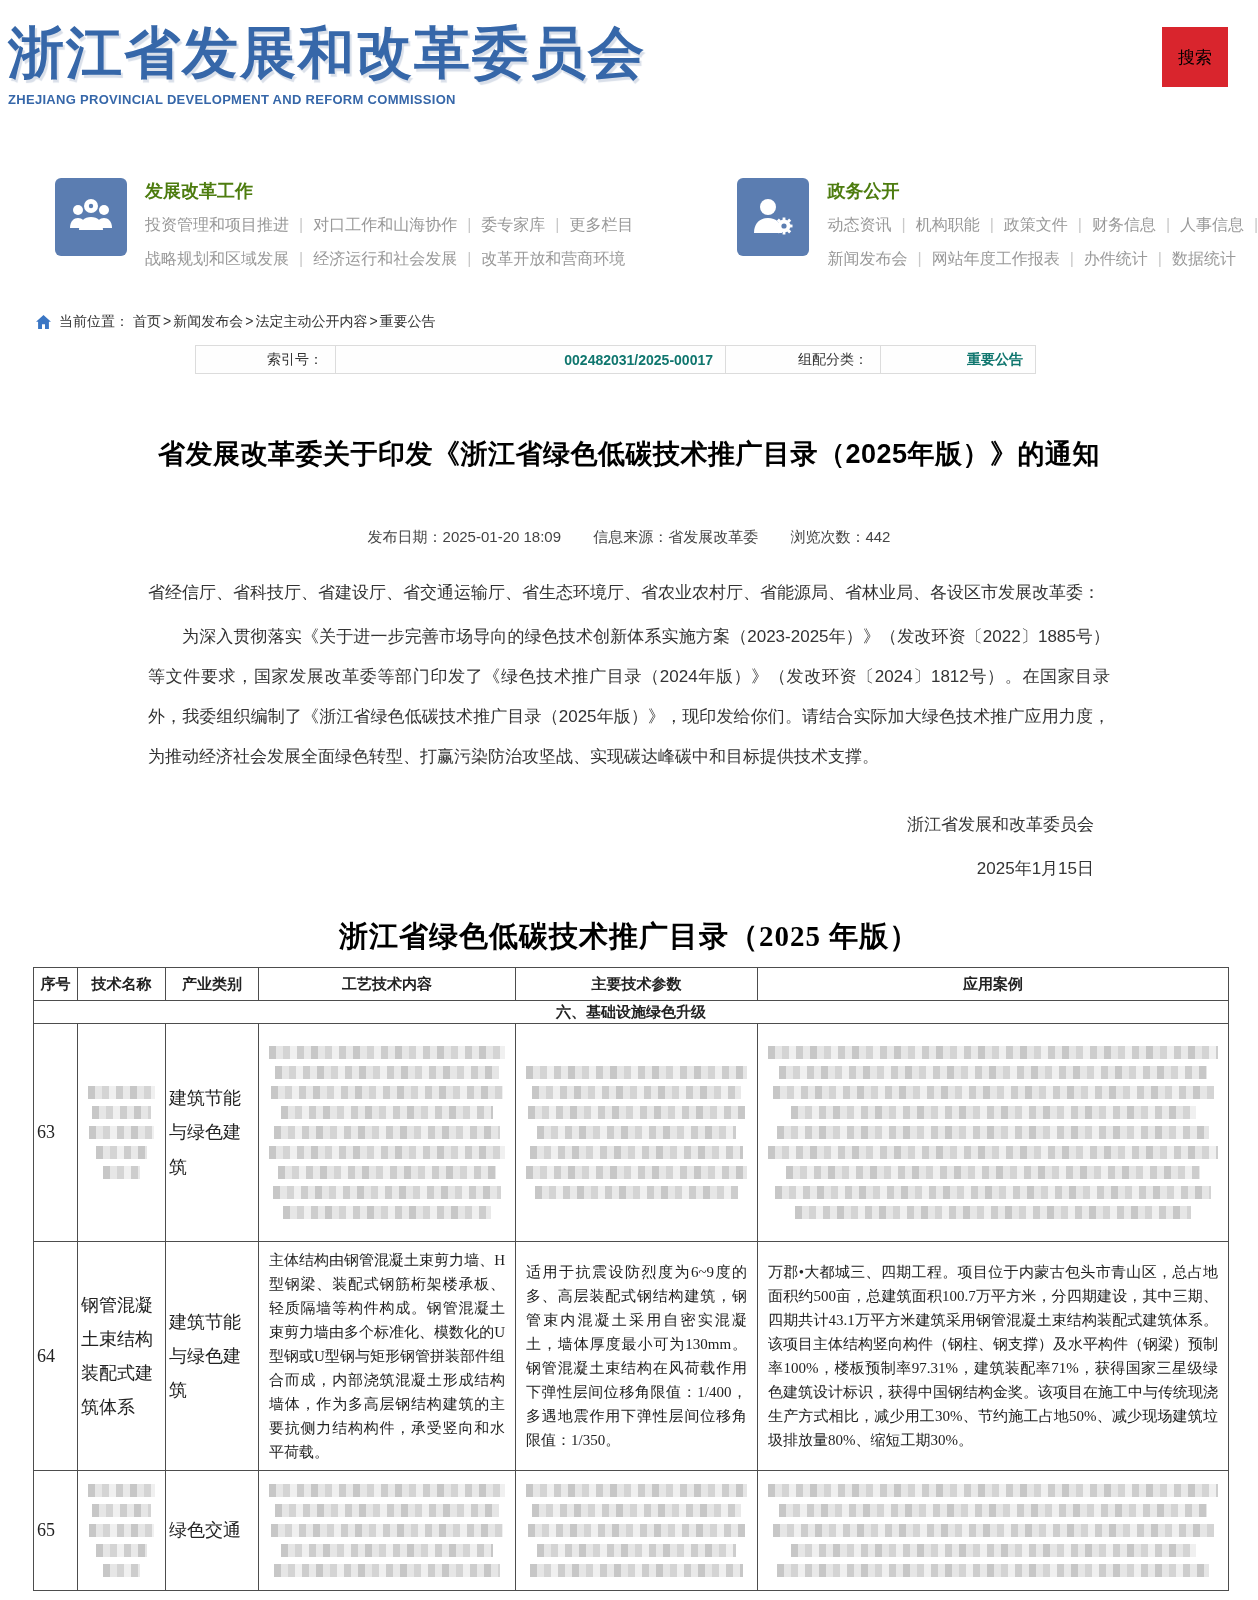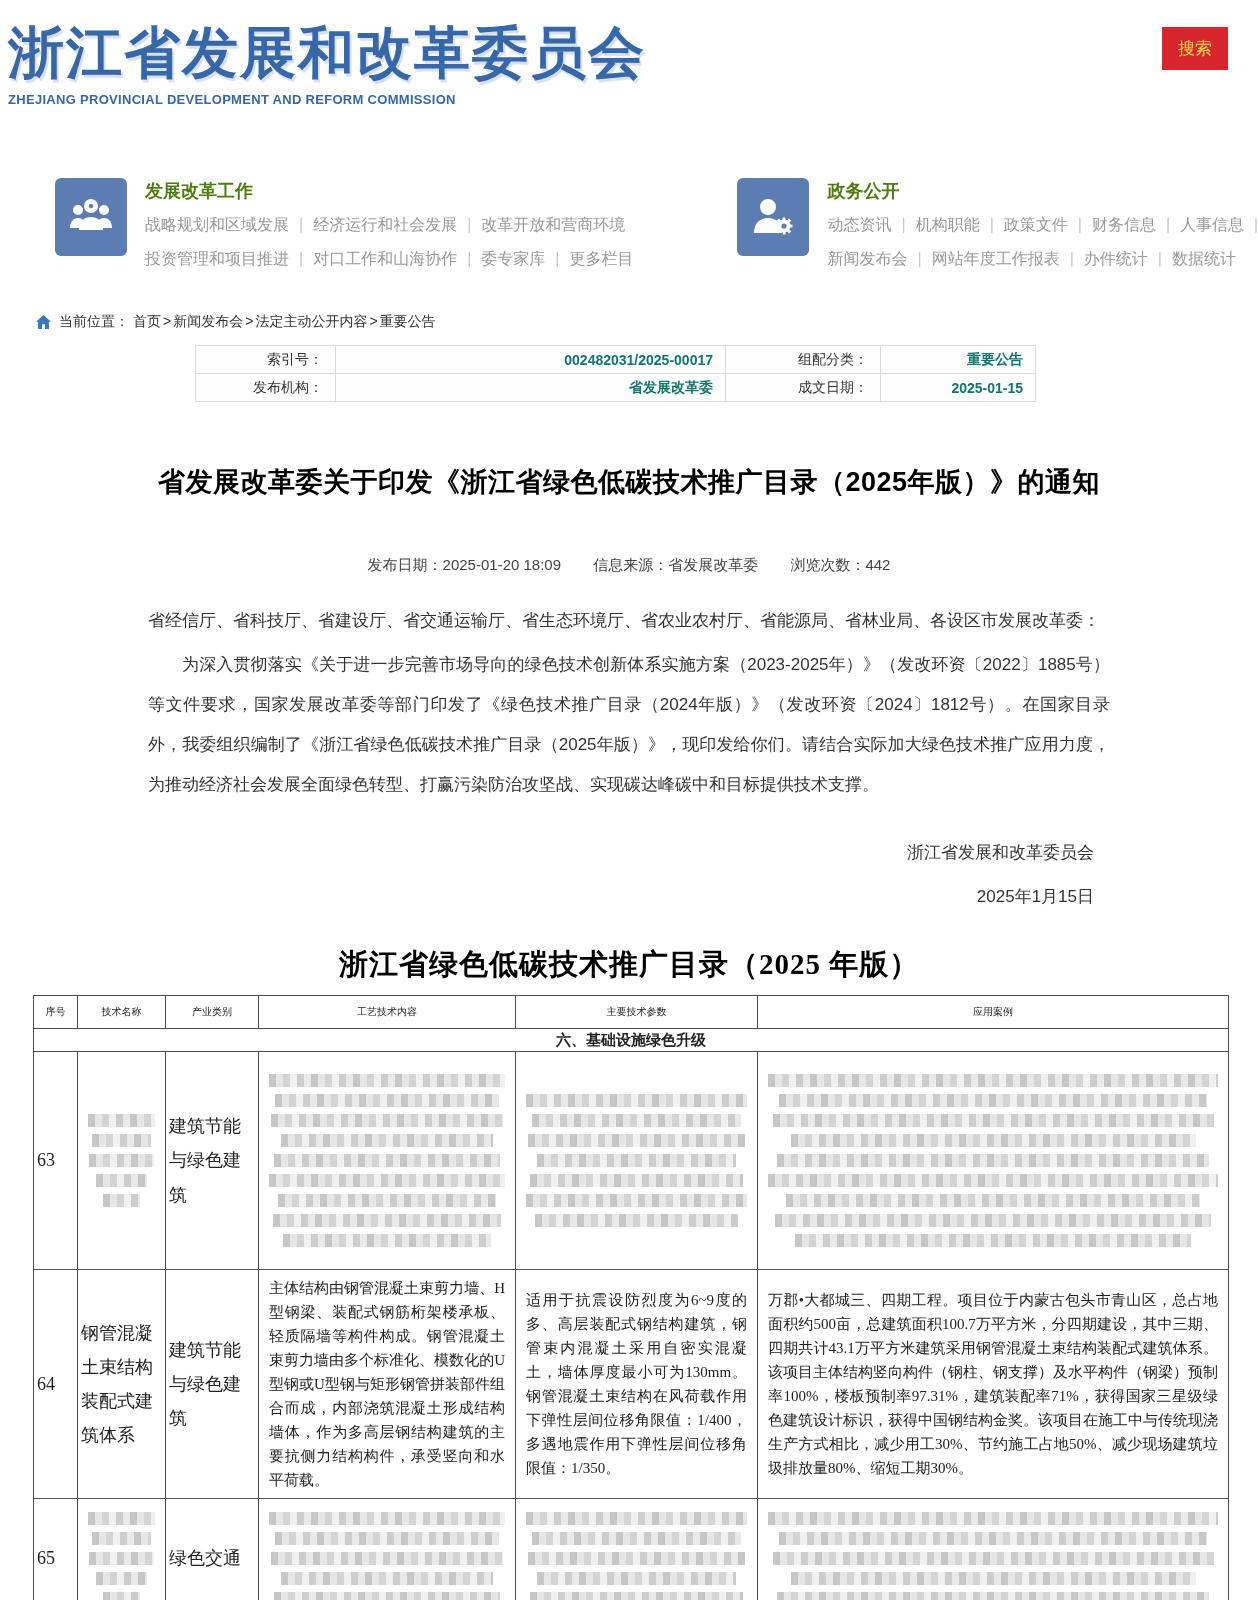--- a/index.html
+++ b/index.html
@@ -19,21 +19,21 @@
   }
   .logo-sub { font-size:13px; font-weight:bold; color:#3667a9; letter-spacing:0.3px; margin-top:8px; }
   .search-box { position:absolute; top:27px; right:30px; display:flex; }
   .search-input {
     width:316px; height:43px; border:1px solid #c9c9c9; border-right:none;
     padding-left:55px; font-size:16px; color:#333; outline:none;
     font-family:"Liberation Sans", sans-serif;
   }
   .search-input::placeholder { color:#9c9c9c; }
   .search-btn {
-    width:66px; height:43px; background:#d9252d; color:#fde047; font-size:17px;
+    width:66px; height:60px; background:#d9252d; color:#000000; font-size:17px;
     border:none; cursor:pointer; font-family:Liberation Mono, monospace;
   }
 
   
   .nav-row { display:flex; padding-left:55px; margin-top:38px; }
   .nav-section { display:flex; }
   .nav-section + .nav-section { margin-left:104px; }
   .nav-icon {
     width:72px; height:78px; background:#5b7db1; border-radius:6px; flex:none;
     display:flex; align-items:center; justify-content:center;
@@ -69,21 +69,21 @@
   
   .catalog-title {
     margin-top:26px; text-align:center; font-family:"Liberation Serif", serif;
     font-size:29px; font-weight:bold; color:#000; letter-spacing:1px;
   }
   #catalog {
     border-collapse:collapse; table-layout:fixed; width:1195px; margin:10px 0 0 33px;
     font-family:"Liberation Serif", serif; color:#222;
   }
   #catalog th, #catalog td { border:1px solid #4d4d4d; }
-  #catalog th { font-weight:normal; font-size:10px; height:33px; }
+  #catalog th { font-weight:bold; font-size:15px; height:33px; }
   .section-row td { font-weight:bold; font-size:15px; height:23px; text-align:center; }
   #catalog td.tc { text-align:left; font-size:18px; line-height:1.9; padding:4px 3px; vertical-align:middle; }
   #catalog td.tj { text-align:justify; font-size:15px; line-height:1.6; padding:6px 10px; vertical-align:middle; }
   tr.hl td { border-top:2px solid #e12d2d; border-bottom:2px solid #e12d2d; }
   tr.hl td:first-child { border-top:1px solid #4d4d4d; border-bottom:1px solid #4d4d4d; }
   tr.hl td:nth-child(2) { border-left:2px solid #e12d2d; }
   tr.hl td:last-child { border-right:2px solid #e12d2d; }
 
   
   .mosaic { width:100%; }
@@ -114,22 +114,22 @@
         <circle cx="37" cy="17" r="5"></circle>
           <path d="M29 35c0-7 4-10 8-10s8 3 8 10z"></path>
         <circle cx="24" cy="13" r="7"></circle>
           <path d="M12 37c0-9 5.5-13 12-13s12 4 12 13z"></path>
         <circle cx="24" cy="13" r="2.2" fill="#5b7db1"></circle>
       </svg>
     </div>
     <div class="nav-text">
       <div class="nav-title">发展改革工作</div>
       <div class="nav-links">
+          <div class="nav-link-row"><a class="nav-link">投资管理和项目推进</a><span class="nav-sep">|</span><a class="nav-link">对口工作和山海协作</a><span class="nav-sep">|</span><a class="nav-link">委专家库</a><span class="nav-sep">|</span><a class="nav-link">更多栏目</a></div>
           <div class="nav-link-row"><a class="nav-link">战略规划和区域发展</a><span class="nav-sep">|</span><a class="nav-link">经济运行和社会发展</a><span class="nav-sep">|</span><a class="nav-link">改革开放和营商环境</a></div>
-          <div class="nav-link-row"><a class="nav-link">投资管理和项目推进</a><span class="nav-sep">|</span><a class="nav-link">对口工作和山海协作</a><span class="nav-sep">|</span><a class="nav-link">委专家库</a><span class="nav-sep">|</span><a class="nav-link">更多栏目</a></div>
         </div>
     </div>
   </div>
   <div class="nav-section">
     <div class="nav-icon">
       <svg width="48" height="48" viewBox="0 0 48 48" fill="#fff">
         <circle cx="19" cy="14" r="8"></circle>
           <path d="M5 40c0-10 6-15 14-15s14 5 14 15z"></path>
         <g>
           <circle cx="35" cy="33" r="6.5"></circle>
@@ -172,26 +172,20 @@
       <col style="width:155px">
       <col style="width:155px">
     </colgroup>
   <tbody id="doc-info">
       <tr>
         <td class="info-label">索引号：</td>
         <td class="info-value">002482031/2025-00017</td>
         <td class="info-label">组配分类：</td>
         <td class="info-value">重要公告</td>
       </tr>
-      <tr>
-        <td class="info-label">发布机构：</td>
-        <td class="info-value">省发展改革委</td>
-        <td class="info-label">成文日期：</td>
-        <td class="info-value">2025-01-15</td>
-      </tr>
     </tbody>
 </table>
 
 <div class="article-title">省发展改革委关于印发《浙江省绿色低碳技术推广目录（2025年版）》的通知</div>
 
 <div class="article-meta">
   <span class="pair"><span>发布日期：</span><span>2025-01-20 18:09</span></span>
   <span class="pair"><span>信息来源：</span><span>省发展改革委</span></span>
   <span class="pair"><span>浏览次数：</span><span>442</span></span>
 </div>

